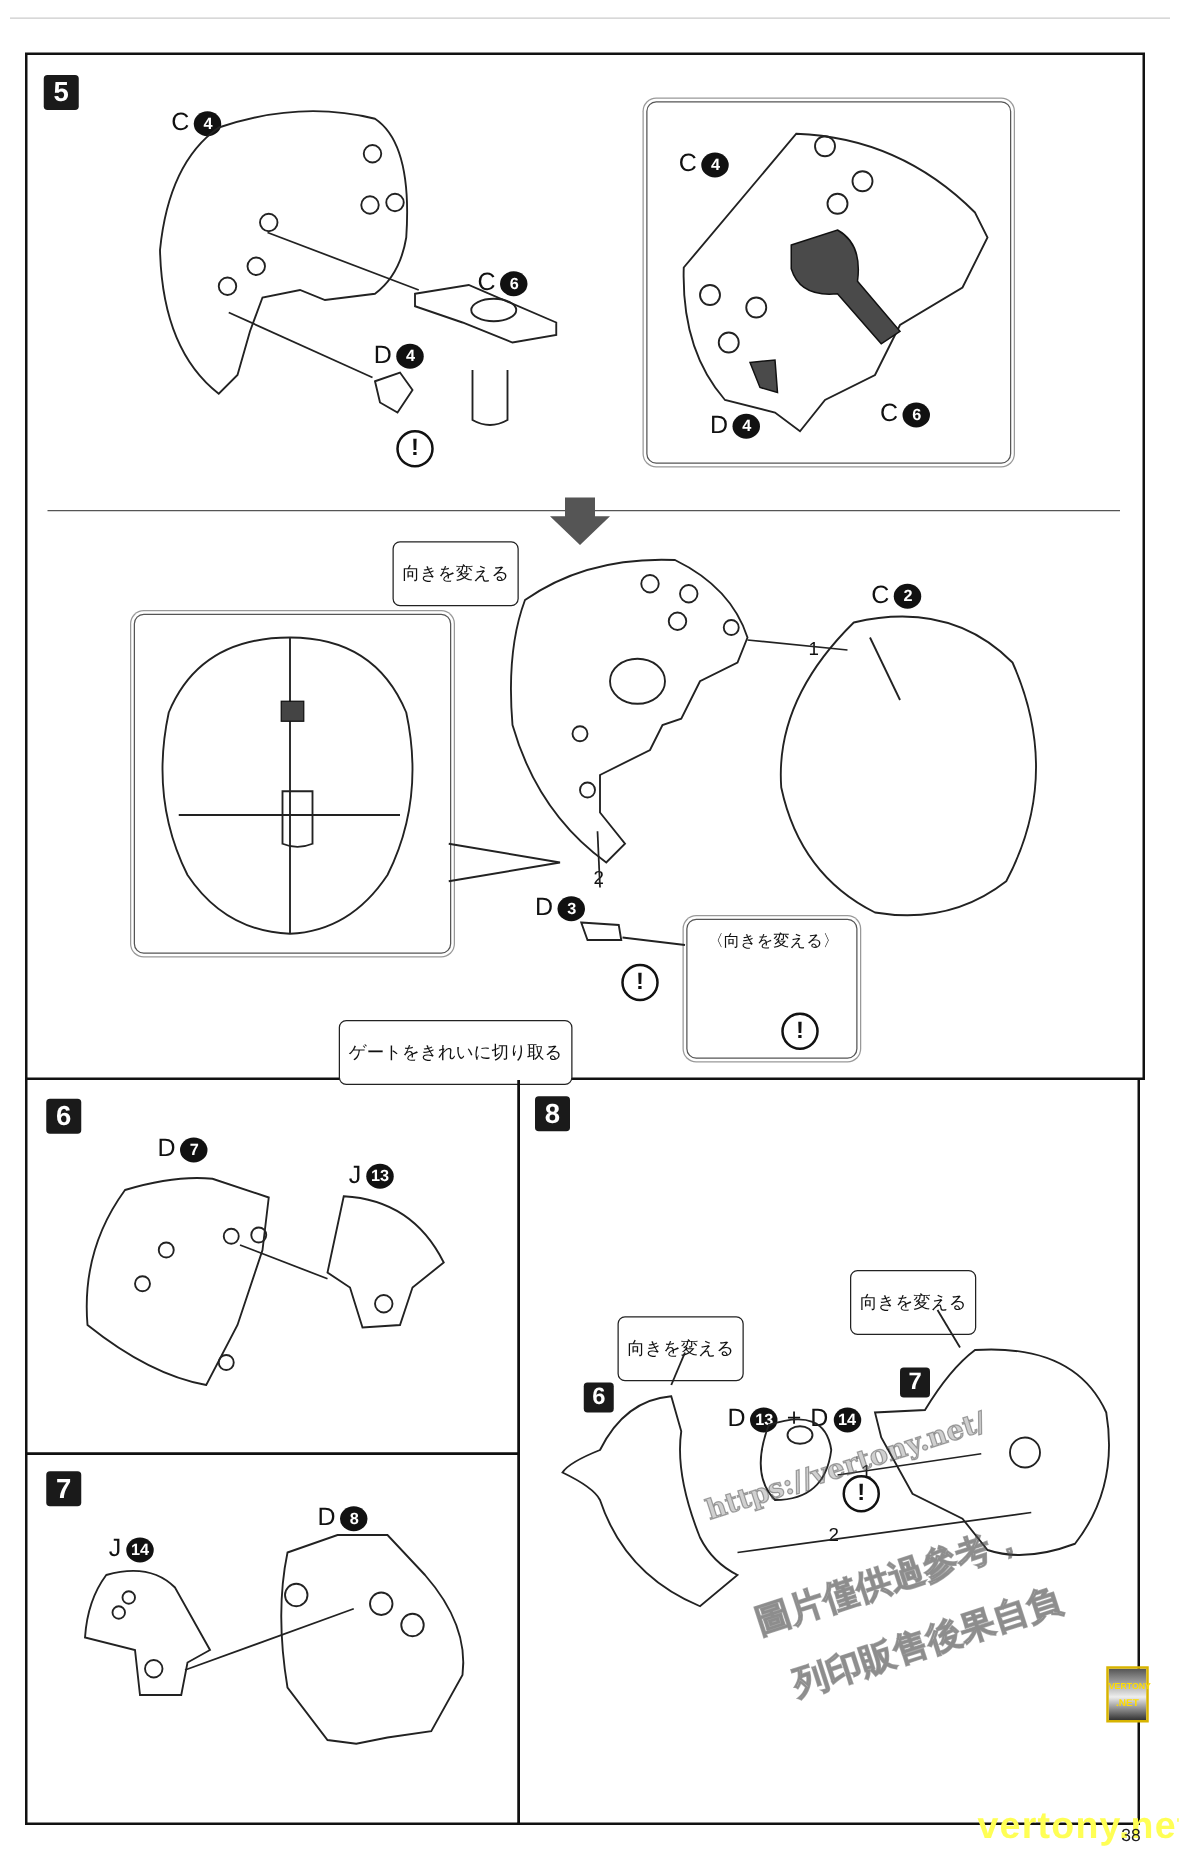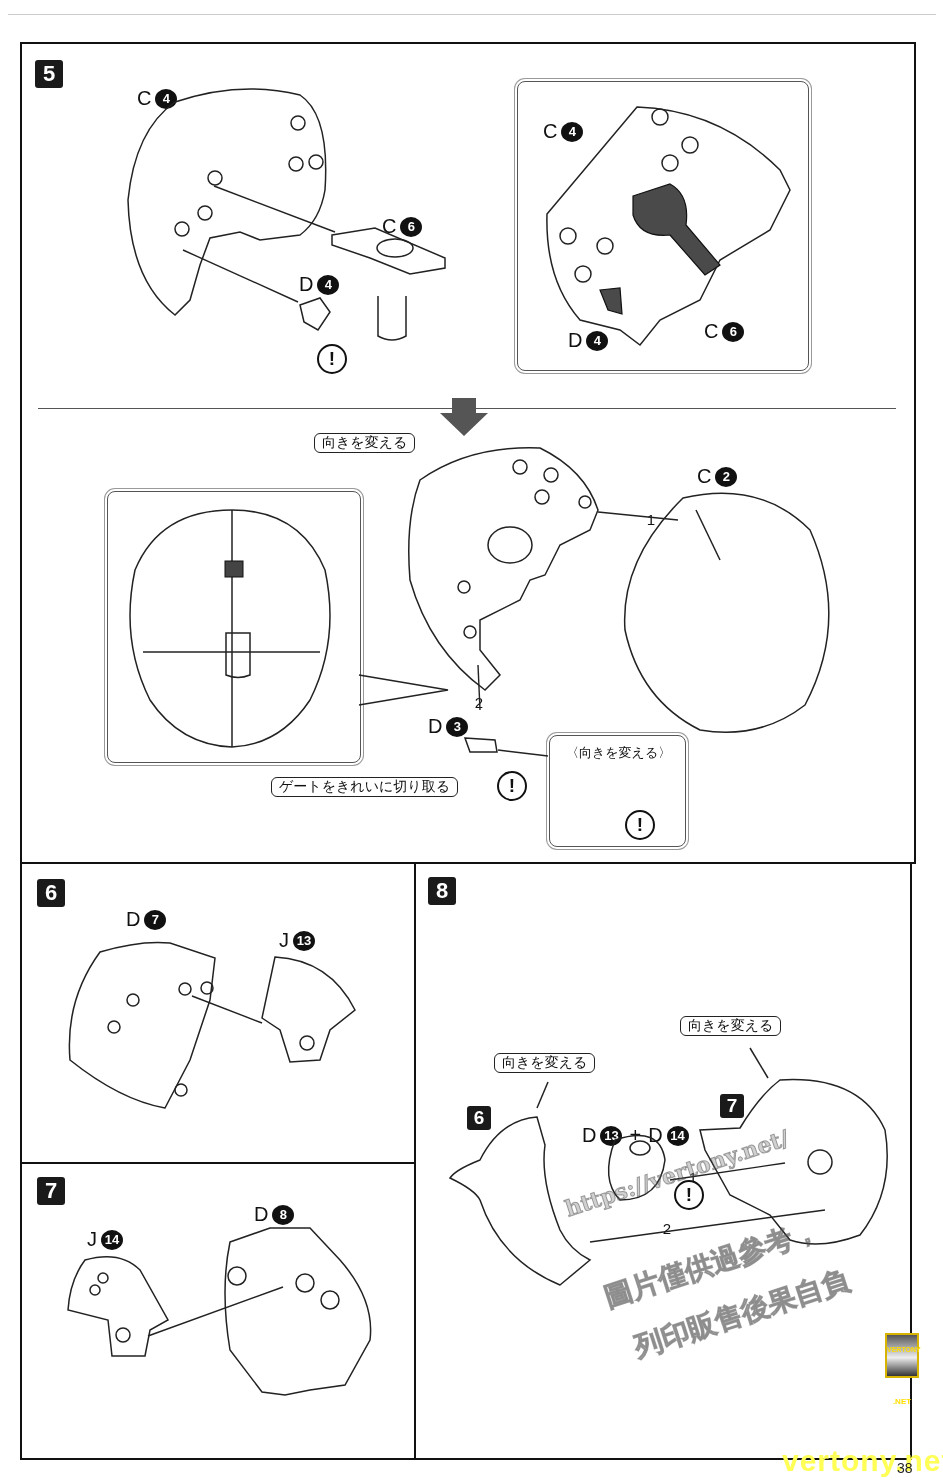--- a/index.html
+++ b/index.html
@@ -6,21 +6,21 @@
   body{width:943px;height:1484px;position:relative;overflow:hidden;font-family:"Liberation Sans",sans-serif;color:#111;}
   .topline{position:absolute;left:8px;top:14px;width:928px;height:1px;background:#ccc;}
   .frame{position:absolute;border:2px solid #111;box-sizing:border-box;}
   .hline{position:absolute;height:1px;background:#444;}
   .stepnum{position:absolute;width:28px;height:28px;background:#1a1a1a;color:#fff;font-weight:bold;font-size:22px;line-height:28px;text-align:center;border-radius:3px;font-family:"Liberation Sans",sans-serif;}
   .stepnum.sm{width:24px;height:24px;font-size:19px;line-height:24px;}
   .partlabel{position:absolute;font-size:20px;display:flex;align-items:center;gap:4px;white-space:nowrap;}
   .partlabel .letter{font-family:"Liberation Sans",sans-serif;}
   .partlabel .num{display:inline-block;min-width:20px;height:20px;border-radius:50%;background:#111;color:#fff;font-size:13px;font-weight:bold;line-height:20px;text-align:center;padding:0 1px;}
   .partlabel .plus{font-size:20px;margin:0 3px;}
-  .callout{position:absolute;border:1.5px solid #222;border-radius:6px;background:#fff;font-size:14px;padding:0 7px;white-space:nowrap;font-family:Liberation Mono, monospace;}
+  .callout{position:absolute;border:1.5px solid #222;border-radius:6px;background:#fff;font-size:14px;padding:16px 7px;white-space:nowrap;font-family:Liberation Mono, monospace;}
   .inset{position:absolute;border:1.5px solid #555;border-radius:8px;box-shadow:0 0 0 2px #fff,0 0 0 3px #999;background:#fff;}
   .warn{position:absolute;width:26px;height:26px;border:2px solid #111;border-radius:50%;text-align:center;font-weight:bold;font-size:19px;line-height:26px;background:#fff;}
   .hexnum{position:absolute;width:22px;height:20px;font-size:15px;text-align:center;line-height:20px;}
   svg.art{position:absolute;left:0;top:0;}
   .wm{position:absolute;color:rgba(120,120,120,0.35);font-size:28px;font-weight:bold;transform:rotate(-18deg);white-space:nowrap;font-family:"DejaVu Serif",serif;-webkit-text-stroke:1px rgba(60,60,60,.45);}
   .logo{position:absolute;left:885px;top:1333px;width:34px;height:45px;border:2px solid #d8b400;background:linear-gradient(#555,#eee 55%,#333);color:#ffdd00;font-size:10px;font-weight:bold;text-align:center;line-height:13px;padding-top:8px;box-sizing:border-box;}
   .footer-wm{position:absolute;left:782px;top:1444px;color:#ffff55;font-size:30px;font-weight:bold;letter-spacing:1px;}
   .pagenum{position:absolute;left:897px;top:1460px;font-size:14px;color:#222;}
   .inset-caption{position:absolute;font-size:13px;font-family:"DejaVu Sans",sans-serif;white-space:nowrap;}
 </style>
@@ -67,21 +67,21 @@
   <span class="letter">C</span>
     <span class="num">2</span>
 </div>
 <div class="hexnum" style="left:640px;top:510px;">1</div>
 <div class="hexnum" style="left:468px;top:693px;">2</div>
 <div class="partlabel" style="left:428px;top:715px;">
   <span class="letter">D</span>
     <span class="num">3</span>
 </div>
 <div class="inset" style="left:107px;top:491px;width:252px;height:270px;"></div>
-<div class="callout" style="left:271px;top:777px;">ゲートをきれいに切り取る</div>
+<div class="callout" style="left:271px;top:816px;">ゲートをきれいに切り取る</div>
 <div class="warn" style="left:497px;top:771px;">!</div>
 <div class="inset" style="left:549px;top:735px;width:135px;height:110px;"></div>
 <div class="inset-caption" style="left:566px;top:744px;">〈向きを変える〉</div>
 <div class="warn" style="left:625px;top:810px;">!</div>
 
 <div class="frame" style="left:20px;top:864px;width:396px;height:300px;border-top:none;"></div>
 <div class="frame" style="left:20px;top:1162px;width:396px;height:298px;"></div>
 <div class="frame" style="left:414px;top:864px;width:498px;height:596px;border-top:none;"></div>
 
 <div class="stepnum" style="left:37px;top:879px;">6</div>
@@ -217,16 +217,16 @@
     <path d="M548 1082 L537 1108"></path>
   </g>
 </svg>
 
 <div class="wm" style="left:560px;top:1160px;font-size:22px;">https://vertony.net/</div>
 <div class="wm" style="left:600px;top:1245px;">圖片僅供過參考，</div>
 <div class="wm" style="left:630px;top:1295px;">列印販售後果自負</div>
 
 <div class="logo">
   <div style="font-size:7px;">VERTONY</div>
-  <div style="font-size:8px;margin-top:39px;">.NET</div>
+  <div style="font-size:8px;">.NET</div>
 </div>
 <div class="footer-wm">vertony.net</div>
 <div class="pagenum">38</div>
 
 </body></html>

